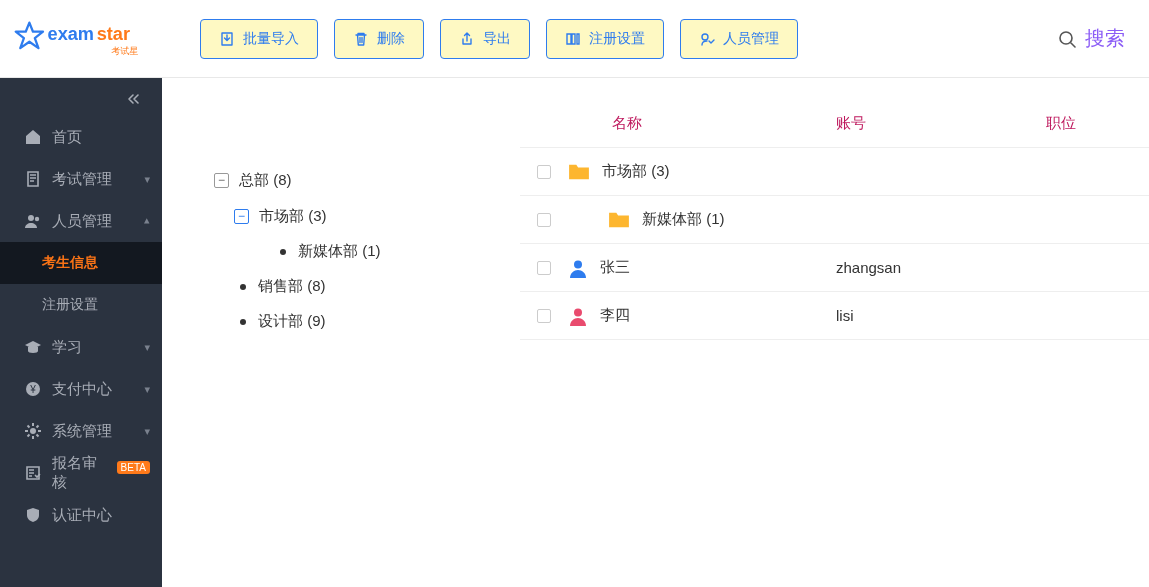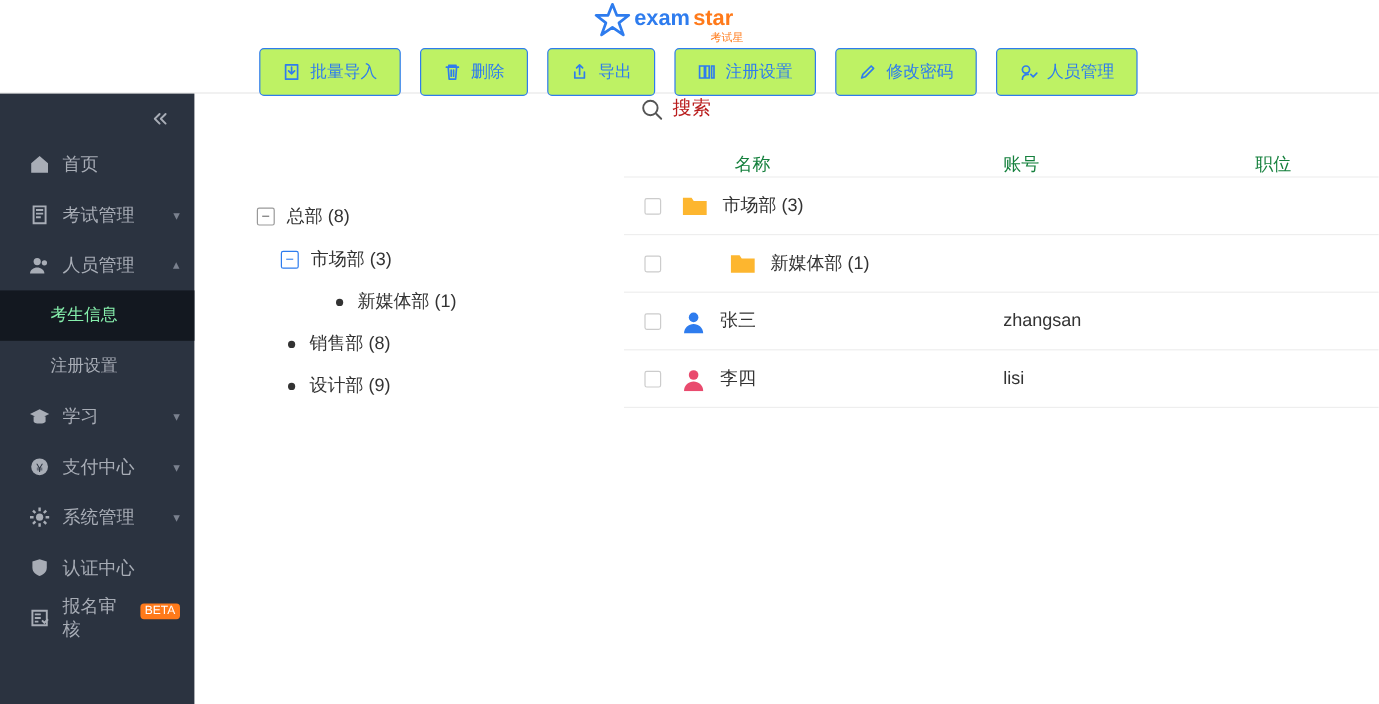--- a/index.html
+++ b/index.html
@@ -1,52 +1,52 @@
 <!DOCTYPE html>
 <html><head>
 <meta charset="utf-8">
 <style>
 * { margin: 0; padding: 0; box-sizing: border-box; }
 body { font-family: -apple-system, "PingFang SC", "Microsoft YaHei", sans-serif; font-size: 14px; color: #333; background: #fff; overflow: hidden; }
 
-.topbar { height: 78px; border-bottom: 1px solid #e8e8e8; display: flex; align-items: center; padding: 0 24px 0 0; flex-direction: column; }
+.topbar { height: 78px; border-bottom: 1px solid #e8e8e8; display: flex; align-items: center; padding: 0 24px 0 0; }
 .logo { width: 162px; display: flex; align-items: center; justify-content: center; }
 .logo-svg { height: 40px; }
 .toolbar-buttons { display: flex; gap: 16px; margin-left: 38px; flex: 1; }
-.btn { display: inline-flex; align-items: center; gap: 8px; height: 40px; padding: 0 18px; border: 1px solid #2e7cee; border-radius: 4px; color: #2e7cee; background: #bef264; font-size: 14px; cursor: pointer; }
+.btn { display: inline-flex; align-items: center; gap: 8px; height: 40px; padding: 0 18px; border: 1px solid #2e7cee; border-radius: 4px; color: #2e7cee; background: #fef9c3; font-size: 14px; cursor: pointer; }
 .btn .icon { width: 16px; height: 16px; display: inline-flex; align-items: center; justify-content: center; }
-.search-box { display: flex; align-items: center; gap: 8px; color: #b91c1c; font-size: 16px; }
+.search-box { display: flex; align-items: center; gap: 8px; color: #8b5cf6; font-size: 20px; }
 .search-box .icon { width: 20px; height: 20px; }
 
 .layout { display: flex; height: calc(587px - 78px); }
 .sidebar { width: 162px; background: #2b3340; color: #a8adb6; position: relative; height: 100%; }
 .collapse-toggle { height: 24px; display: flex; justify-content: flex-end; padding-right: 22px; align-items: center; color: #a8adb6; cursor: pointer; padding-top: 18px; }
 .nav { list-style: none; margin-top: 14px; }
 .nav-item { height: 42px; display: flex; align-items: center; padding-left: 24px; padding-right: 12px; gap: 10px; cursor: pointer; font-size: 15px; }
 .nav-item .chev { margin-left: auto; font-size: 11px; color: #7a818e; }
 .nav-item.expanded .chev { transform: rotate(180deg); }
 .nav-sub { list-style: none; }
 .nav-sub-item { height: 42px; display: flex; align-items: center; padding-left: 42px; cursor: pointer; font-size: 14px; }
-.nav-sub-item.active { background: #131820; color: #86efac; }
+.nav-sub-item.active { background: #131820; color: #f97316; font-weight: bold; }
 .nav-icon { width: 18px; height: 18px; display: inline-flex; align-items: center; justify-content: center; fill: currentColor; }
 .beta-badge { background: #ff7a1a; color: #fff; font-size: 10px; padding: 1px 4px; border-radius: 3px; position: relative; top: -6px; margin-left: 2px; }
 
 .main { flex: 1; display: flex; }
 .dept-panel { width: 352px; padding: 36px 20px 0 52px; }
 .dept-title { font-size: 15px; color: #333; }
 .tree { margin-top: 48px; }
 .tree-node { display: flex; align-items: center; gap: 10px; height: 36px; font-size: 15px; color: #333; }
 .tree-toggle { width: 15px; height: 15px; border: 1px solid #999; display: inline-flex; align-items: center; justify-content: center; font-size: 12px; line-height: 1; color: #666; cursor: pointer; border-radius: 2px; }
 .tree-toggle.blue { border-color: #2e7cee; color: #2e7cee; }
 .tree-children { padding-left: 20px; }
 .tree-bullet { width: 6px; height: 6px; background: #333; border-radius: 50%; display: inline-block; }
 .tree-leaf { display: flex; align-items: center; gap: 12px; height: 35px; padding-left: 26px; font-size: 15px; color: #333; }
 
 .table-panel { flex: 1; padding-top: 36px; padding-left: 6px; }
-.thead { display: flex; align-items: flex-end; height: 34px; border-bottom: 1px solid #eee; color: #15803d; font-size: 15px; }
+.thead { display: flex; align-items: flex-start; height: 34px; border-bottom: 1px solid #eee; color: #be185d; font-size: 15px; }
 .col-check { width: 48px; display: flex; justify-content: center; }
 .col-name { width: 268px; display: flex; align-items: center; gap: 12px; }
 .col-account { width: 210px; }
 .col-pos { flex: 1; }
 .trow { display: flex; align-items: center; height: 48px; border-bottom: 1px solid #eee; font-size: 15px; }
 .checkbox { width: 14px; height: 14px; border: 1px solid #ccc; border-radius: 2px; background: #fff; cursor: pointer; }
 .folder-icon { width: 22px; height: 18px; fill: #fdb62f; }
 .person-icon { width: 20px; height: 20px; }
 .indent { width: 28px; }
 
@@ -93,28 +93,20 @@
       <span class="icon">
         <svg viewBox="0 0 16 16" width="16" height="16">
             <path d="M2 3h4v10H2z M7 3h3v10H7z M12 3h2v10h-2z" stroke="#2e7cee" fill="none" stroke-width="1.4"></path>
           </svg>
       </span>
       <span>注册设置</span>
     </button>
     <button class="btn">
       <span class="icon">
         <svg viewBox="0 0 16 16" width="16" height="16">
-            <path d="M3 13l1-3 7-7 2 2-7 7-3 1z" stroke="#2e7cee" fill="none" stroke-width="1.4" stroke-linejoin="round"></path>
-          </svg>
-      </span>
-      <span>修改密码</span>
-    </button>
-    <button class="btn">
-      <span class="icon">
-        <svg viewBox="0 0 16 16" width="16" height="16">
             <circle cx="6" cy="6" r="3" stroke="#2e7cee" fill="none" stroke-width="1.4"></circle>
             <path d="M3 14c0-2.5 2-4 5-4M10 10l2 2 3-3" stroke="#2e7cee" fill="none" stroke-width="1.4" stroke-linecap="round" stroke-linejoin="round"></path>
           </svg>
       </span>
       <span>人员管理</span>
     </button>
   </div>
   <div class="search-box">
     <span class="icon">
       <svg viewBox="0 0 20 20" width="20" height="20">
@@ -196,34 +188,34 @@
               <circle cx="9" cy="9" r="3" fill="currentColor"></circle>
               <path d="M9 1v3M9 14v3M1 9h3M14 9h3M3.5 3.5l2 2M12.5 12.5l2 2M14.5 3.5l-2 2M5.5 12.5l-2 2" stroke="currentColor" stroke-width="2"></path>
             </svg>
           </span>
         <span>系统管理</span>
         <span class="chev">▾</span>
       </li>
       <li class="nav-item">
         <span class="nav-icon">
             <svg viewBox="0 0 18 18" width="18" height="18">
-              <path d="M9 2l6 2v5c0 4-3 6-6 7-3-1-6-3-6-7V4z" fill="currentColor"></path>
-            </svg>
-          </span>
-        <span>认证中心</span>
-      </li>
-      <li class="nav-item">
-        <span class="nav-icon">
-            <svg viewBox="0 0 18 18" width="18" height="18">
               <path d="M3 3h12v12H3z M5 6h5 M5 9h5 M5 12h3" stroke="currentColor" fill="none" stroke-width="1.6"></path>
               <path d="M11 11l2 2 3-3" stroke="currentColor" fill="none" stroke-width="1.6"></path>
             </svg>
           </span>
         <span>报名审核</span>
         <span class="beta-badge">BETA</span>
+      </li>
+      <li class="nav-item">
+        <span class="nav-icon">
+            <svg viewBox="0 0 18 18" width="18" height="18">
+              <path d="M9 2l6 2v5c0 4-3 6-6 7-3-1-6-3-6-7V4z" fill="currentColor"></path>
+            </svg>
+          </span>
+        <span>认证中心</span>
       </li>
     </ul>
   </div>
 
   <div class="main">
 
     <div class="dept-panel">
       <div class="tree">
         <div class="tree-node">
           <span class="tree-toggle">−</span>

